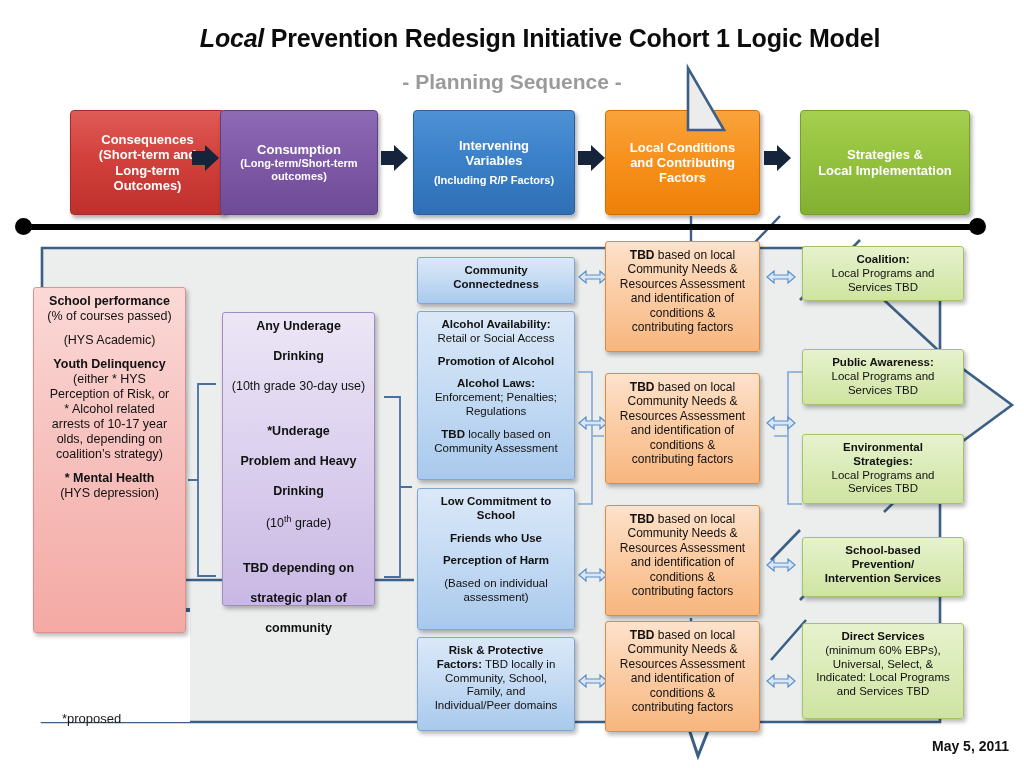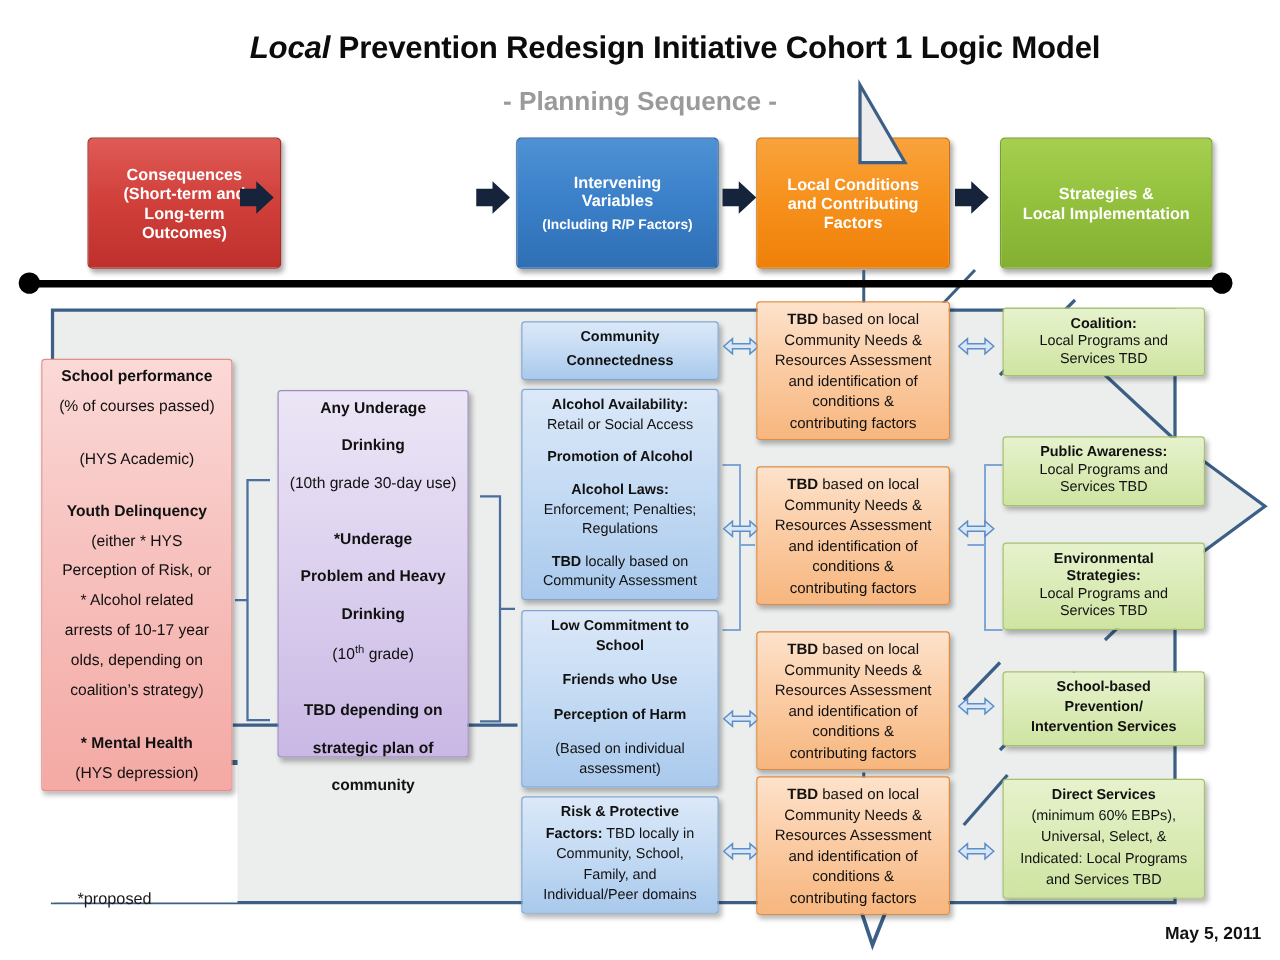--- a/index.html
+++ b/index.html
@@ -59,21 +59,21 @@
   #blackrule{position:absolute;left:30px;top:224px;width:944px;height:6px;background:#000;}
   .ruledot{position:absolute;width:17px;height:17px;border-radius:50%;background:#000;top:218px;}
 
   
   .cbox{
     position:absolute;box-sizing:border-box;
     border-radius:3px;
     text-align:center;
     line-height:1.2;
     padding:6px 7px;
-    display:flex;flex-direction:column;justify-content:space-between;
+    display:flex;flex-direction:column;justify-content:flex-start;
     box-shadow:2px 3px 4px rgba(0,0,0,.28);
     color:#111;
   }
   .cbox b{font-weight:bold;}
   .cbox p{margin:0;}
   .cbox .gap{height:9px;}
 
   .pinkbox{
     background:linear-gradient(180deg,#fbd9d7 0%,#f7c4c1 40%,#f4a9a4 100%);
     border:1px solid #e28f8b;font-size:12.5px;
@@ -129,20 +129,27 @@
       <span class="mainlbl">(Short-term and</span>
       <span class="mainlbl">Long-term</span>
       <span class="mainlbl">Outcomes)</span>
     </div>
   </div>
 
   <svg class="blkarrow" style="left:190px;top:142px;" width="32" height="32">
     <polygon points="2,9 15,9 15,3 29,16 15,29 15,23 2,23" fill="#16243b"></polygon>
   </svg>
 
+  <div class="topbox tb-purple" style="left:220px;top:110px;width:158px;height:105px;">
+    <div>
+      <span class="mainlbl">Consumption</span>
+      <span class="sub">(Long-term/Short-term</span>
+      <span class="sub">outcomes)</span>
+    </div>
+  </div>
 
   <svg class="blkarrow" style="left:379px;top:142px;" width="32" height="32">
     <polygon points="2,9 15,9 15,3 29,16 15,29 15,23 2,23" fill="#16243b"></polygon>
   </svg>
 
   <div class="topbox tb-blue" style="left:413px;top:110px;width:162px;height:105px;">
     <div>
       <span class="mainlbl">Intervening</span>
       <span class="mainlbl">Variables</span>
       <span style="display:block;height:6px;"></span>

